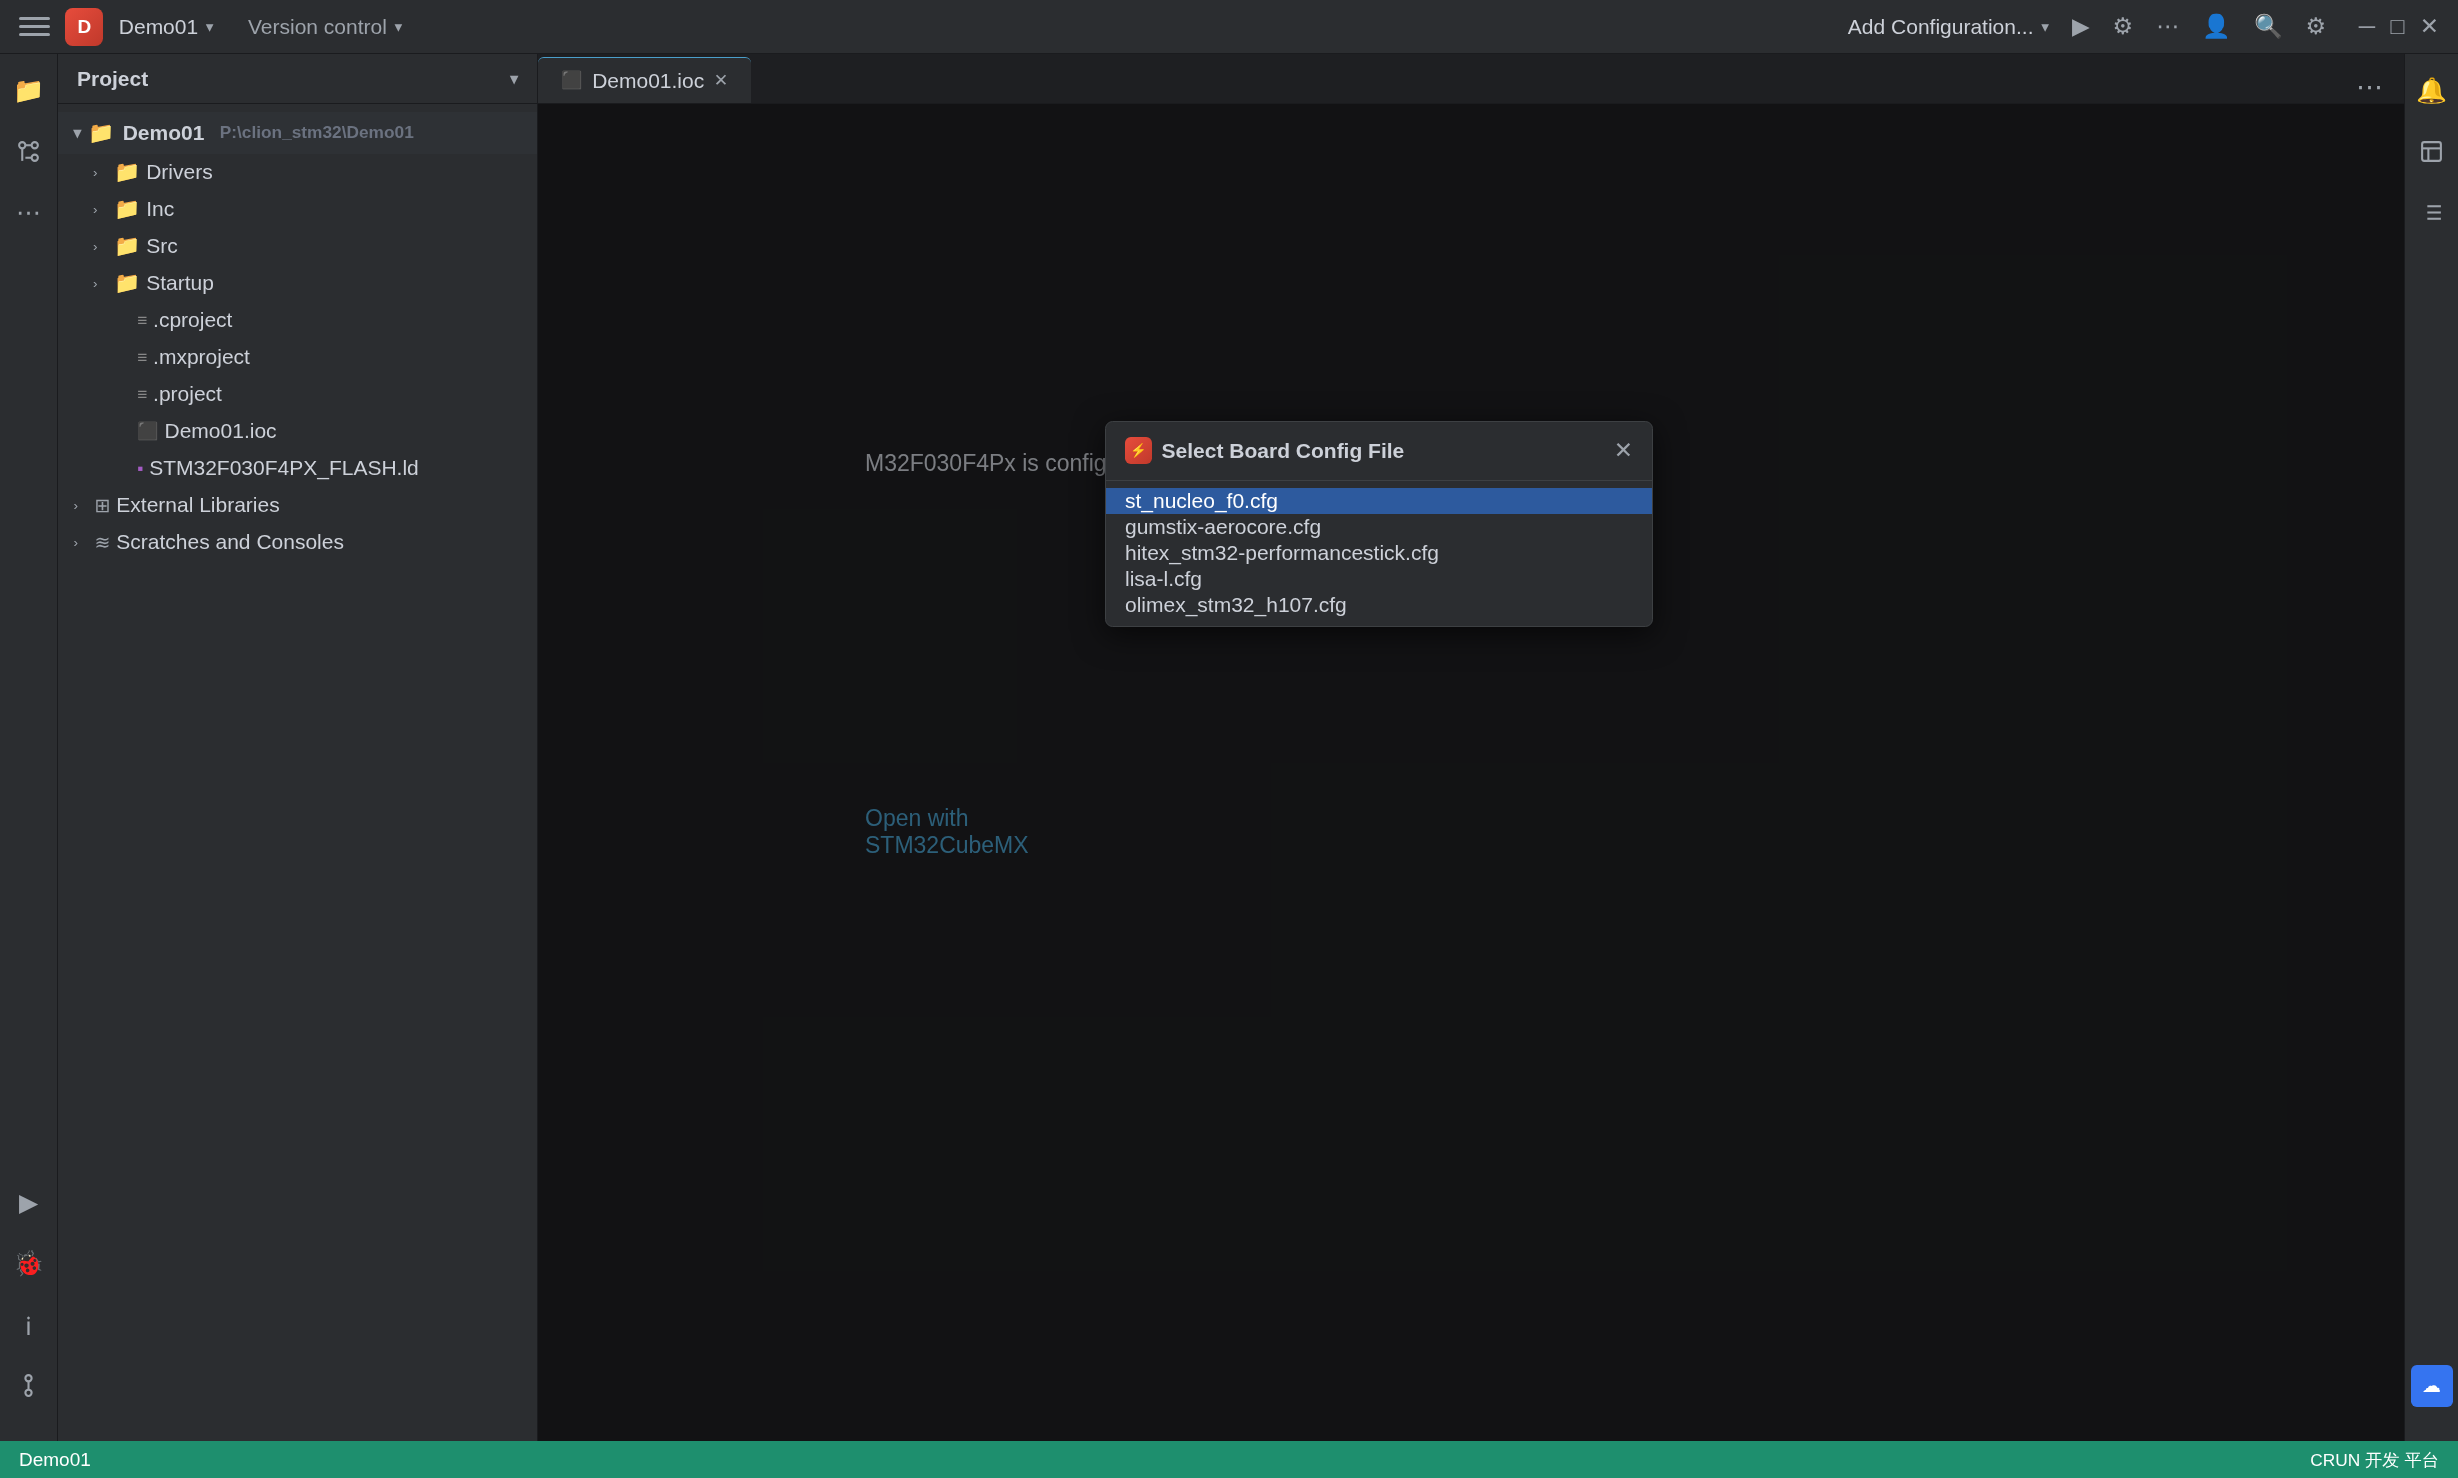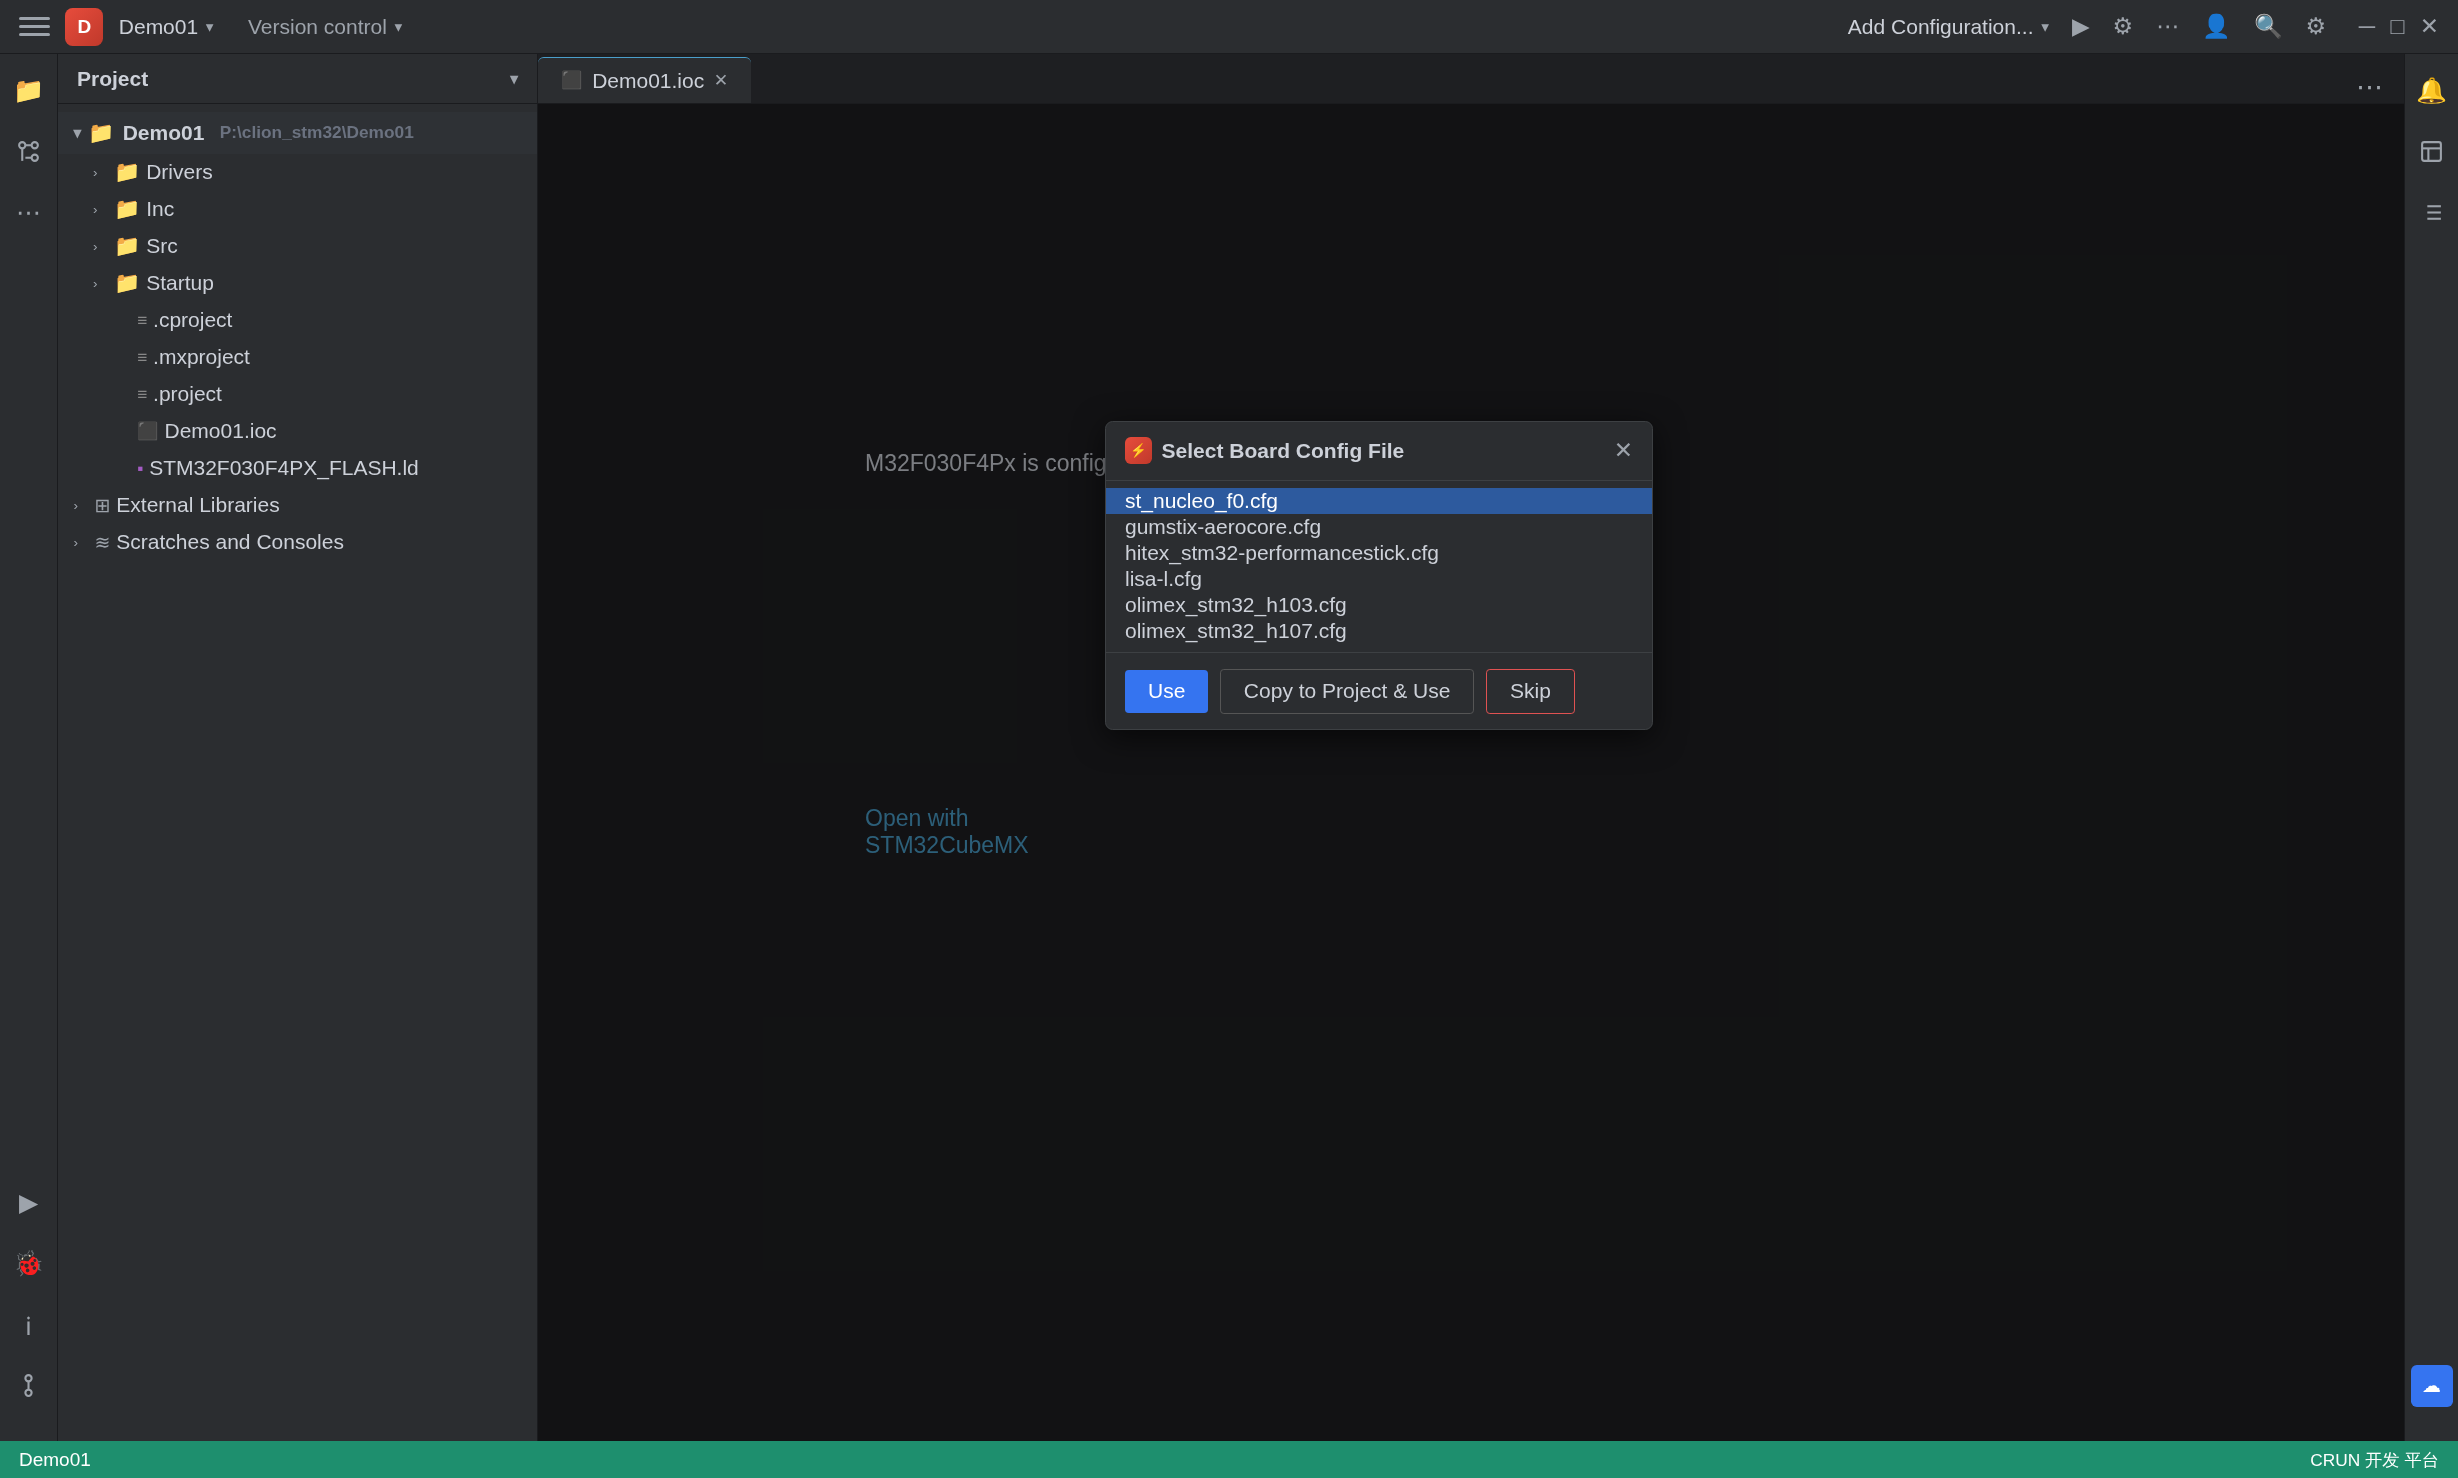--- a/index.html
+++ b/index.html
@@ -601,32 +601,24 @@
             <div class="list-item">
               <span>gumstix-aerocore.cfg</span>
             </div>
             <div class="list-item">
               <span>hitex_stm32-performancestick.cfg</span>
             </div>
             <div class="list-item">
               <span>lisa-l.cfg</span>
             </div>
             <div class="list-item">
-              <span>olimex_stm32_h103.cfg</span>
-            </div>
-            <div class="list-item">
               <span>olimex_stm32_h107.cfg</span>
             </div>
           </div>
 
-          <div class="dialog-footer">
-            <button class="btn-use">Use</button>
-            <button class="btn-copy">Copy to Project &amp; Use</button>
-            <button class="btn-skip">Skip</button>
-          </div>
         </div>
       </div>
     </div>
   </div>
 
   <div class="right-sidebar">
     <div class="notification-btn">🔔</div>
     <div class="activity-icon">
       <svg width="25" height="25" viewBox="0 0 24 24" fill="none" stroke="#9da3ab" stroke-width="2">
         <rect x="3" y="3" width="18" height="18" rx="2"></rect>

